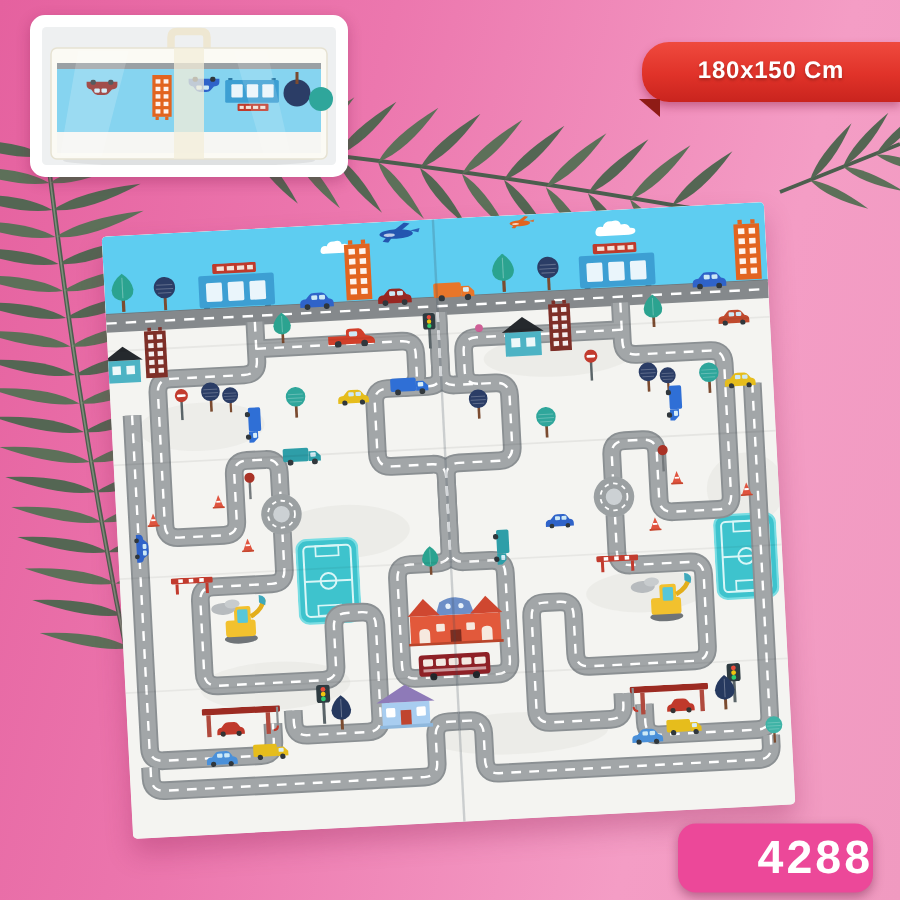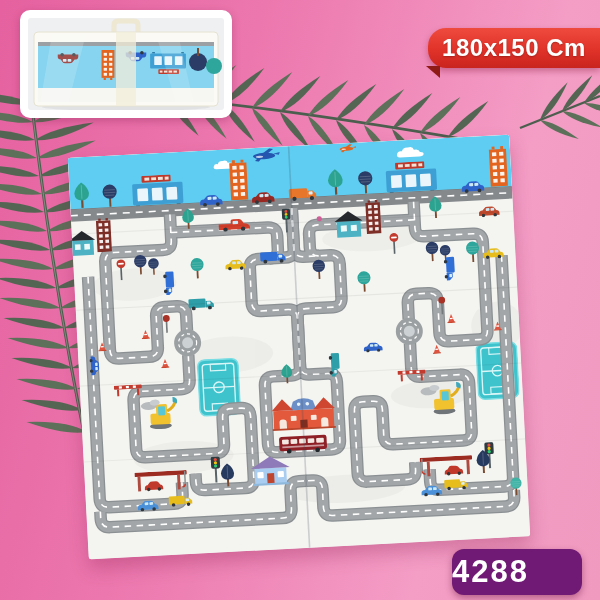--- a/index.html
+++ b/index.html
@@ -10,26 +10,26 @@
   #leaves{left:0;top:0;width:600px;height:600px;}
   #mat{left:78px;top:146px;width:442px;height:402px;transform:rotate(-3deg);
        box-shadow:0 10px 18px rgba(140,30,80,.30);border-radius:3px;overflow:hidden;background:#f4f4f1;}
   #inset{left:20px;top:10px;width:196px;height:92px;background:#ffffff;border:8px solid #ffffff;
          border-radius:10px;box-shadow:0 3px 9px rgba(120,20,70,.3);}
   #inset svg{display:block;border-radius:3px;}
   #ribbon{right:0;top:28px;height:40px;width:172px;
           background:linear-gradient(180deg,#ef4a3e 0%,#e03229 55%,#c9241e 100%);
           border-radius:18px 0 0 18px;display:flex;align-items:center;justify-content:center;
           box-shadow:0 3px 6px rgba(120,10,40,.35);}
-  #ribbon .txt{color:#ffffff;font-weight:bold;font-size:24px;letter-spacing:.5px;
+  #ribbon .txt{color:#ffffff;font-weight:bold;font-size:16px;letter-spacing:.5px;
                text-shadow:0 1px 2px rgba(0,0,0,.25);}
   #ribbon .curl{position:absolute;left:-2px;bottom:-10px;width:0;height:0;
                 border-left:14px solid transparent;border-top:12px solid #8f1b16;}
-  #badge{left:452px;top:549px;width:130px;height:46px;background:#701a75;border-radius:12px;
-         display:flex;align-items:center;justify-content:flex-start;box-shadow:0 3px 7px rgba(90,10,50,.4);}
+  #badge{left:452px;top:549px;width:130px;height:46px;background:#ec4899;border-radius:12px;
+         display:flex;align-items:center;justify-content:flex-end;box-shadow:0 3px 7px rgba(90,10,50,.4);}
   #badge .txt{color:#ffffff;font-weight:bold;font-size:31px;letter-spacing:2px;}
 </style>
 </head>
 <body>
 
 <svg id="leaves" class="abs" viewBox="0 0 600 600">
   <defs>
     <path id="lf" d="M0 0 Q12 -5.5 36 -2.6 Q13 4.6 0 0 Z"></path>
     <g id="lfpair">
       <use href="#lf" transform="rotate(193) scale(1.7 1.5)"></use>

